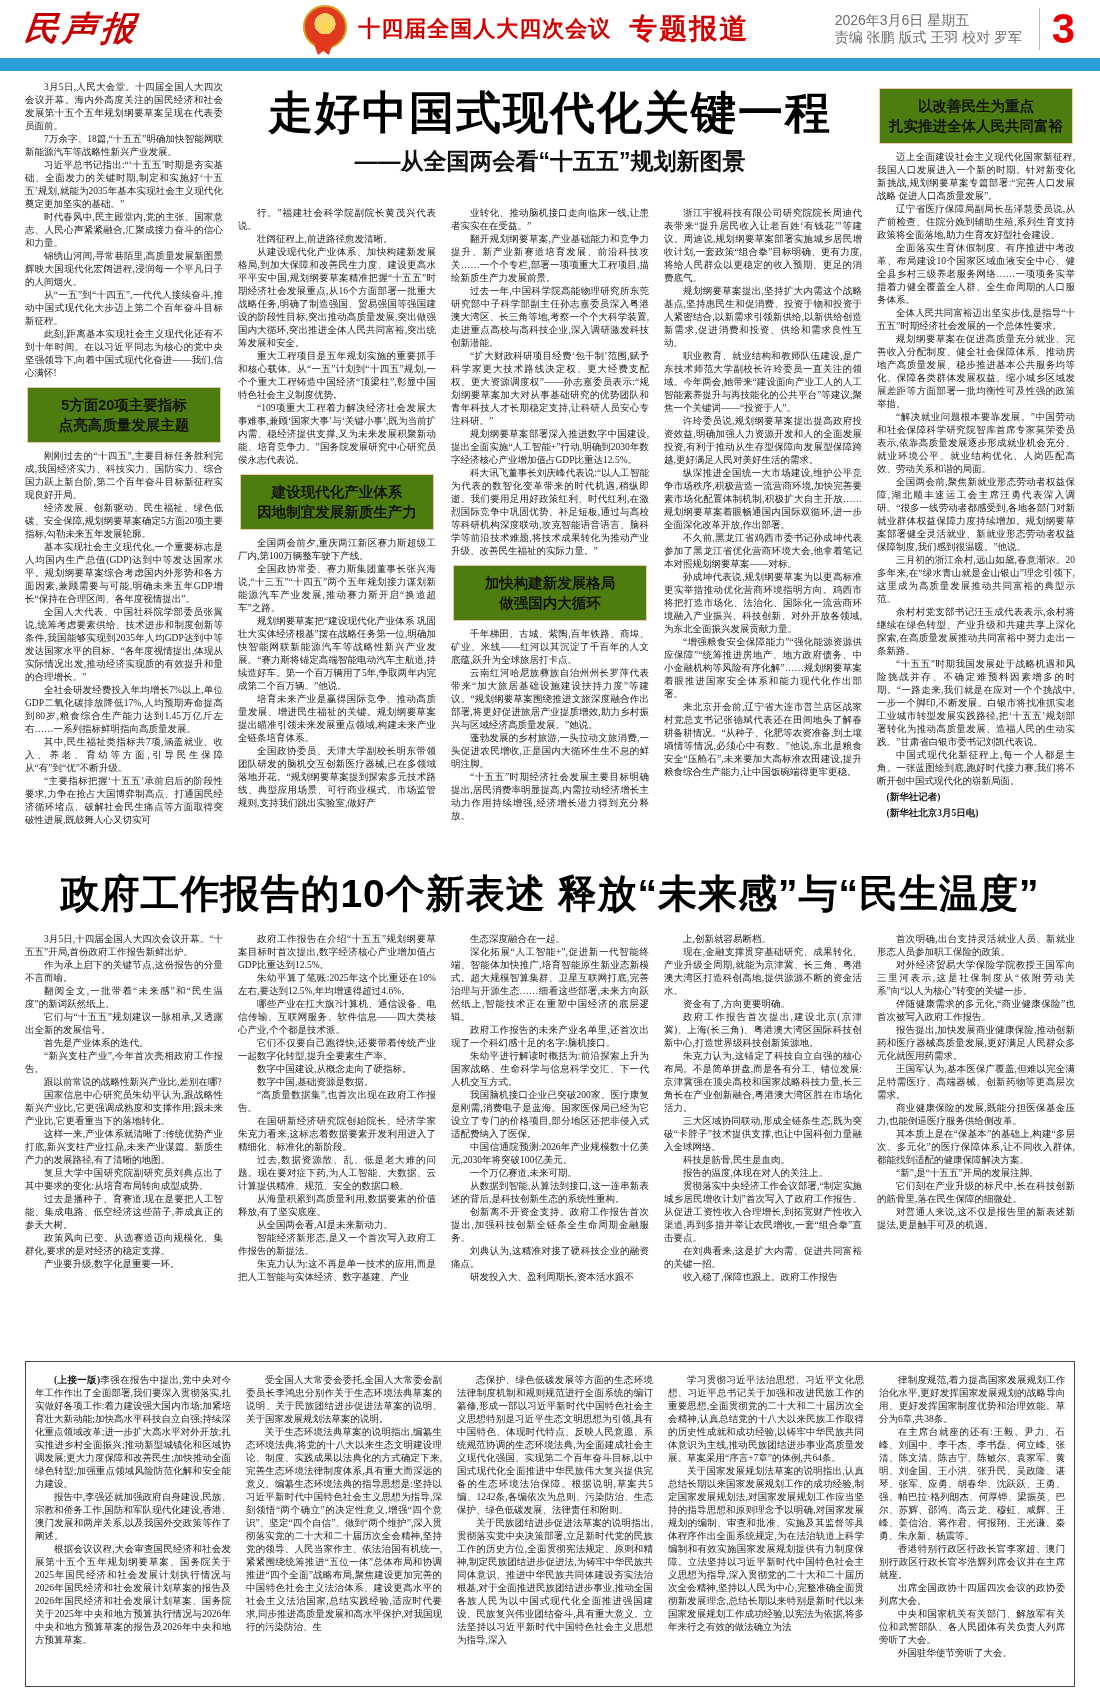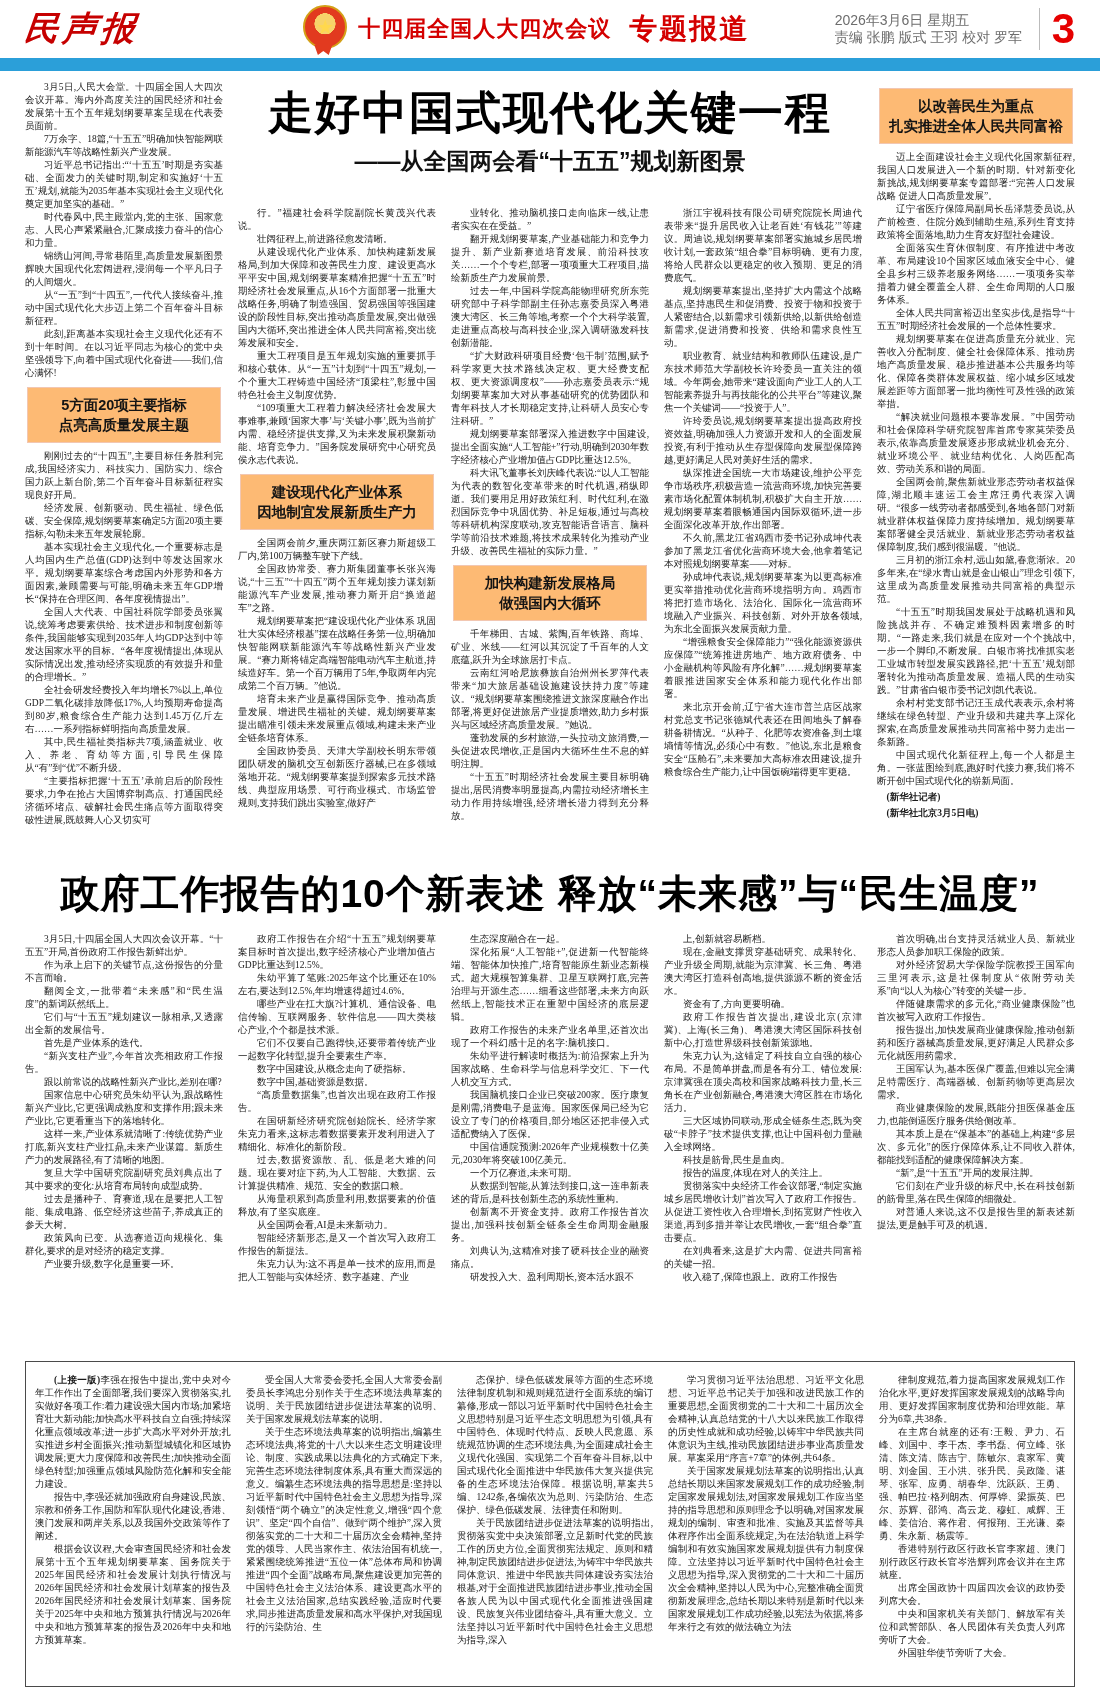--- a/index.html
+++ b/index.html
@@ -21,21 +21,21 @@
   .banner-sub{font-size:28px;color:#d40000;font-weight:900;font-family:"Liberation Sans",sans-serif;
         letter-spacing:2px;margin-left:6px;}
   .issue{width:190px;text-align:left;font-size:14px;color:#6d6d6d;line-height:17px;
          font-family:Liberation Sans, sans-serif;white-space:nowrap;}
   .pgnum-wrap{display:flex;align-items:center;margin-left:14px;}
   .pgnum-rule{width:1px;height:42px;background:#bbb;margin-right:12px;}
   .pgnum{font-family:"Liberation Sans",sans-serif;font-weight:bold;font-size:42px;color:#e60000;}
   .blue-bar{height:13px;background:#2b9fd9;margin:0;}
   
   .para{margin:0;text-indent:2em;text-align:justify;font-size:9.5px;line-height:13px;}
-  .sub-box{background:#fdba74;border:1px solid #f2c7b2;margin:7px 2px;padding:7px 2px;
+  .sub-box{background:#4d7c0f;border:1px solid #f2c7b2;margin:7px 2px;padding:7px 2px;
         text-align:center;font-family:"Liberation Sans",sans-serif;font-weight:bold;
         font-size:14.5px;line-height:20px;color:#141414;white-space:pre-line;}
   .sign{margin:2px 0 0 0;text-indent:1em;font-weight:bold;font-size:9.5px;line-height:14px;}
   
   .top-sec{display:flex;gap:15px;padding:10px 25px 0 25px;height:772px;overflow:hidden;}
   .t-col{width:198px;flex:0 0 auto;overflow:hidden;}
   .mid-wrap{width:624px;flex:0 0 auto;display:flex;flex-direction:column;}
   .headline-block{height:122px;text-align:center;padding-top:4px;}
   .headline-block h1{margin:0;font-family:"Liberation Sans","DejaVu Sans",sans-serif;
         font-weight:900;font-size:45px;line-height:56px;letter-spacing:2px;color:#000;}
@@ -167,22 +167,22 @@
 扎实推进全体人民共同富裕</div>
       <div>
           <p class="para">迈上全面建设社会主义现代化国家新征程,我国人口发展进入一个新的时期。针对新变化新挑战,规划纲要草案专篇部署:“完善人口发展战略 促进人口高质量发展”。</p>
           <p class="para">辽宁省医疗保障局副局长岳泽慧委员说,从产前检查、住院分娩到辅助生殖,系列生育支持政策将全面落地,助力生育友好型社会建设。</p>
           <p class="para">全面落实生育休假制度、有序推进中考改革、布局建设10个国家区域血液安全中心、健全县乡村三级养老服务网络……一项项务实举措着力健全覆盖全人群、全生命周期的人口服务体系。</p>
           <p class="para">全体人民共同富裕迈出坚实步伐,是指导“十五五”时期经济社会发展的一个总体性要求。</p>
           <p class="para">规划纲要草案在促进高质量充分就业、完善收入分配制度、健全社会保障体系、推动房地产高质量发展、稳步推进基本公共服务均等化、保障各类群体发展权益、缩小城乡区域发展差距等方面部署一批均衡性可及性强的政策举措。</p>
           <p class="para">“解决就业问题根本要靠发展。”中国劳动和社会保障科学研究院智库首席专家莫荣委员表示,依靠高质量发展逐步形成就业机会充分、就业环境公平、就业结构优化、人岗匹配高效、劳动关系和谐的局面。</p>
           <p class="para">全国两会前,聚焦新就业形态劳动者权益保障,湖北顺丰速运工会主席汪勇代表深入调研。“很多一线劳动者都感受到,各地各部门对新就业群体权益保障力度持续增加。规划纲要草案部署健全灵活就业、新就业形态劳动者权益保障制度,我们感到很温暖。”他说。</p>
           <p class="para">三月初的浙江余村,远山如黛,春意渐浓。20多年来,在“绿水青山就是金山银山”理念引领下,这里成为高质量发展推动共同富裕的典型示范。</p>
+          <p class="para">余村村党支部书记汪玉成代表表示,余村将继续在绿色转型、产业升级和共建共享上深化探索,在高质量发展推动共同富裕中努力走出一条新路。</p>
           <p class="para">“十五五”时期我国发展处于战略机遇和风险挑战并存、不确定难预料因素增多的时期。“一路走来,我们就是在应对一个个挑战中,一步一个脚印,不断发展。白银市将找准抓实老工业城市转型发展实践路径,把‘十五五’规划部署转化为推动高质量发展、造福人民的生动实践。”甘肃省白银市委书记刘凯代表说。</p>
-          <p class="para">余村村党支部书记汪玉成代表表示,余村将继续在绿色转型、产业升级和共建共享上深化探索,在高质量发展推动共同富裕中努力走出一条新路。</p>
           <p class="para">中国式现代化新征程上,每一个人都是主角。一张蓝图绘到底,跑好时代接力赛,我们将不断开创中国式现代化的崭新局面。</p>
         </div>
       <div>
           <p class="sign">(新华社记者)</p>
           <p class="sign">(新华社北京3月5日电)</p>
         </div>
     </div>
   </section>
 
   <section class="mid-sec">

